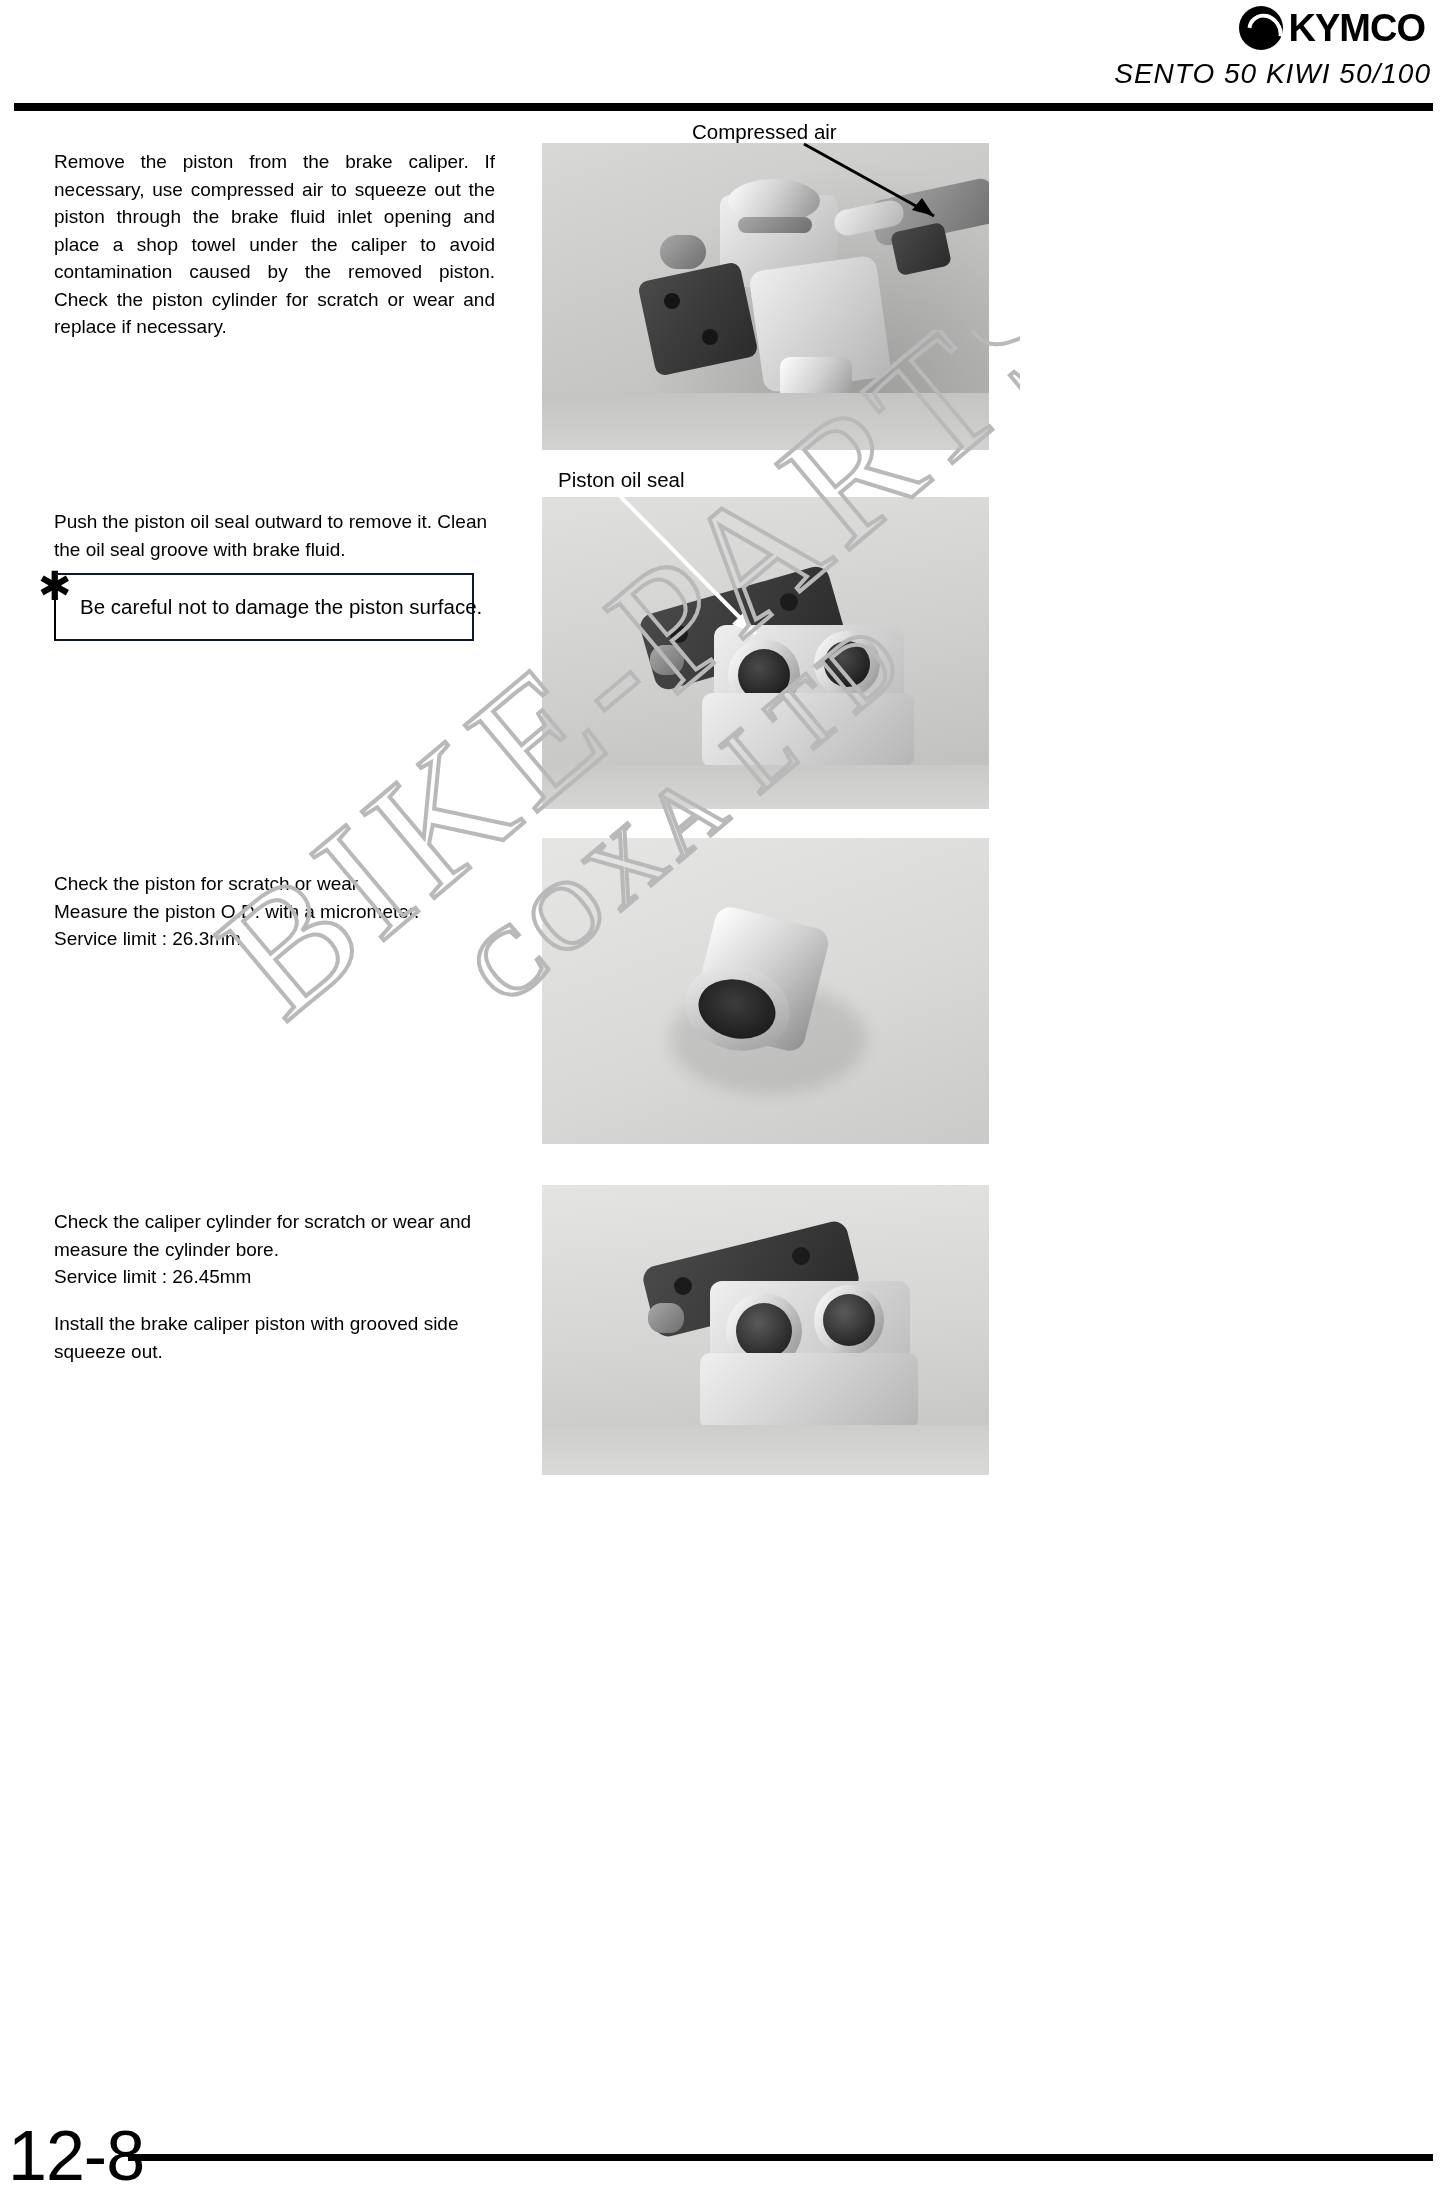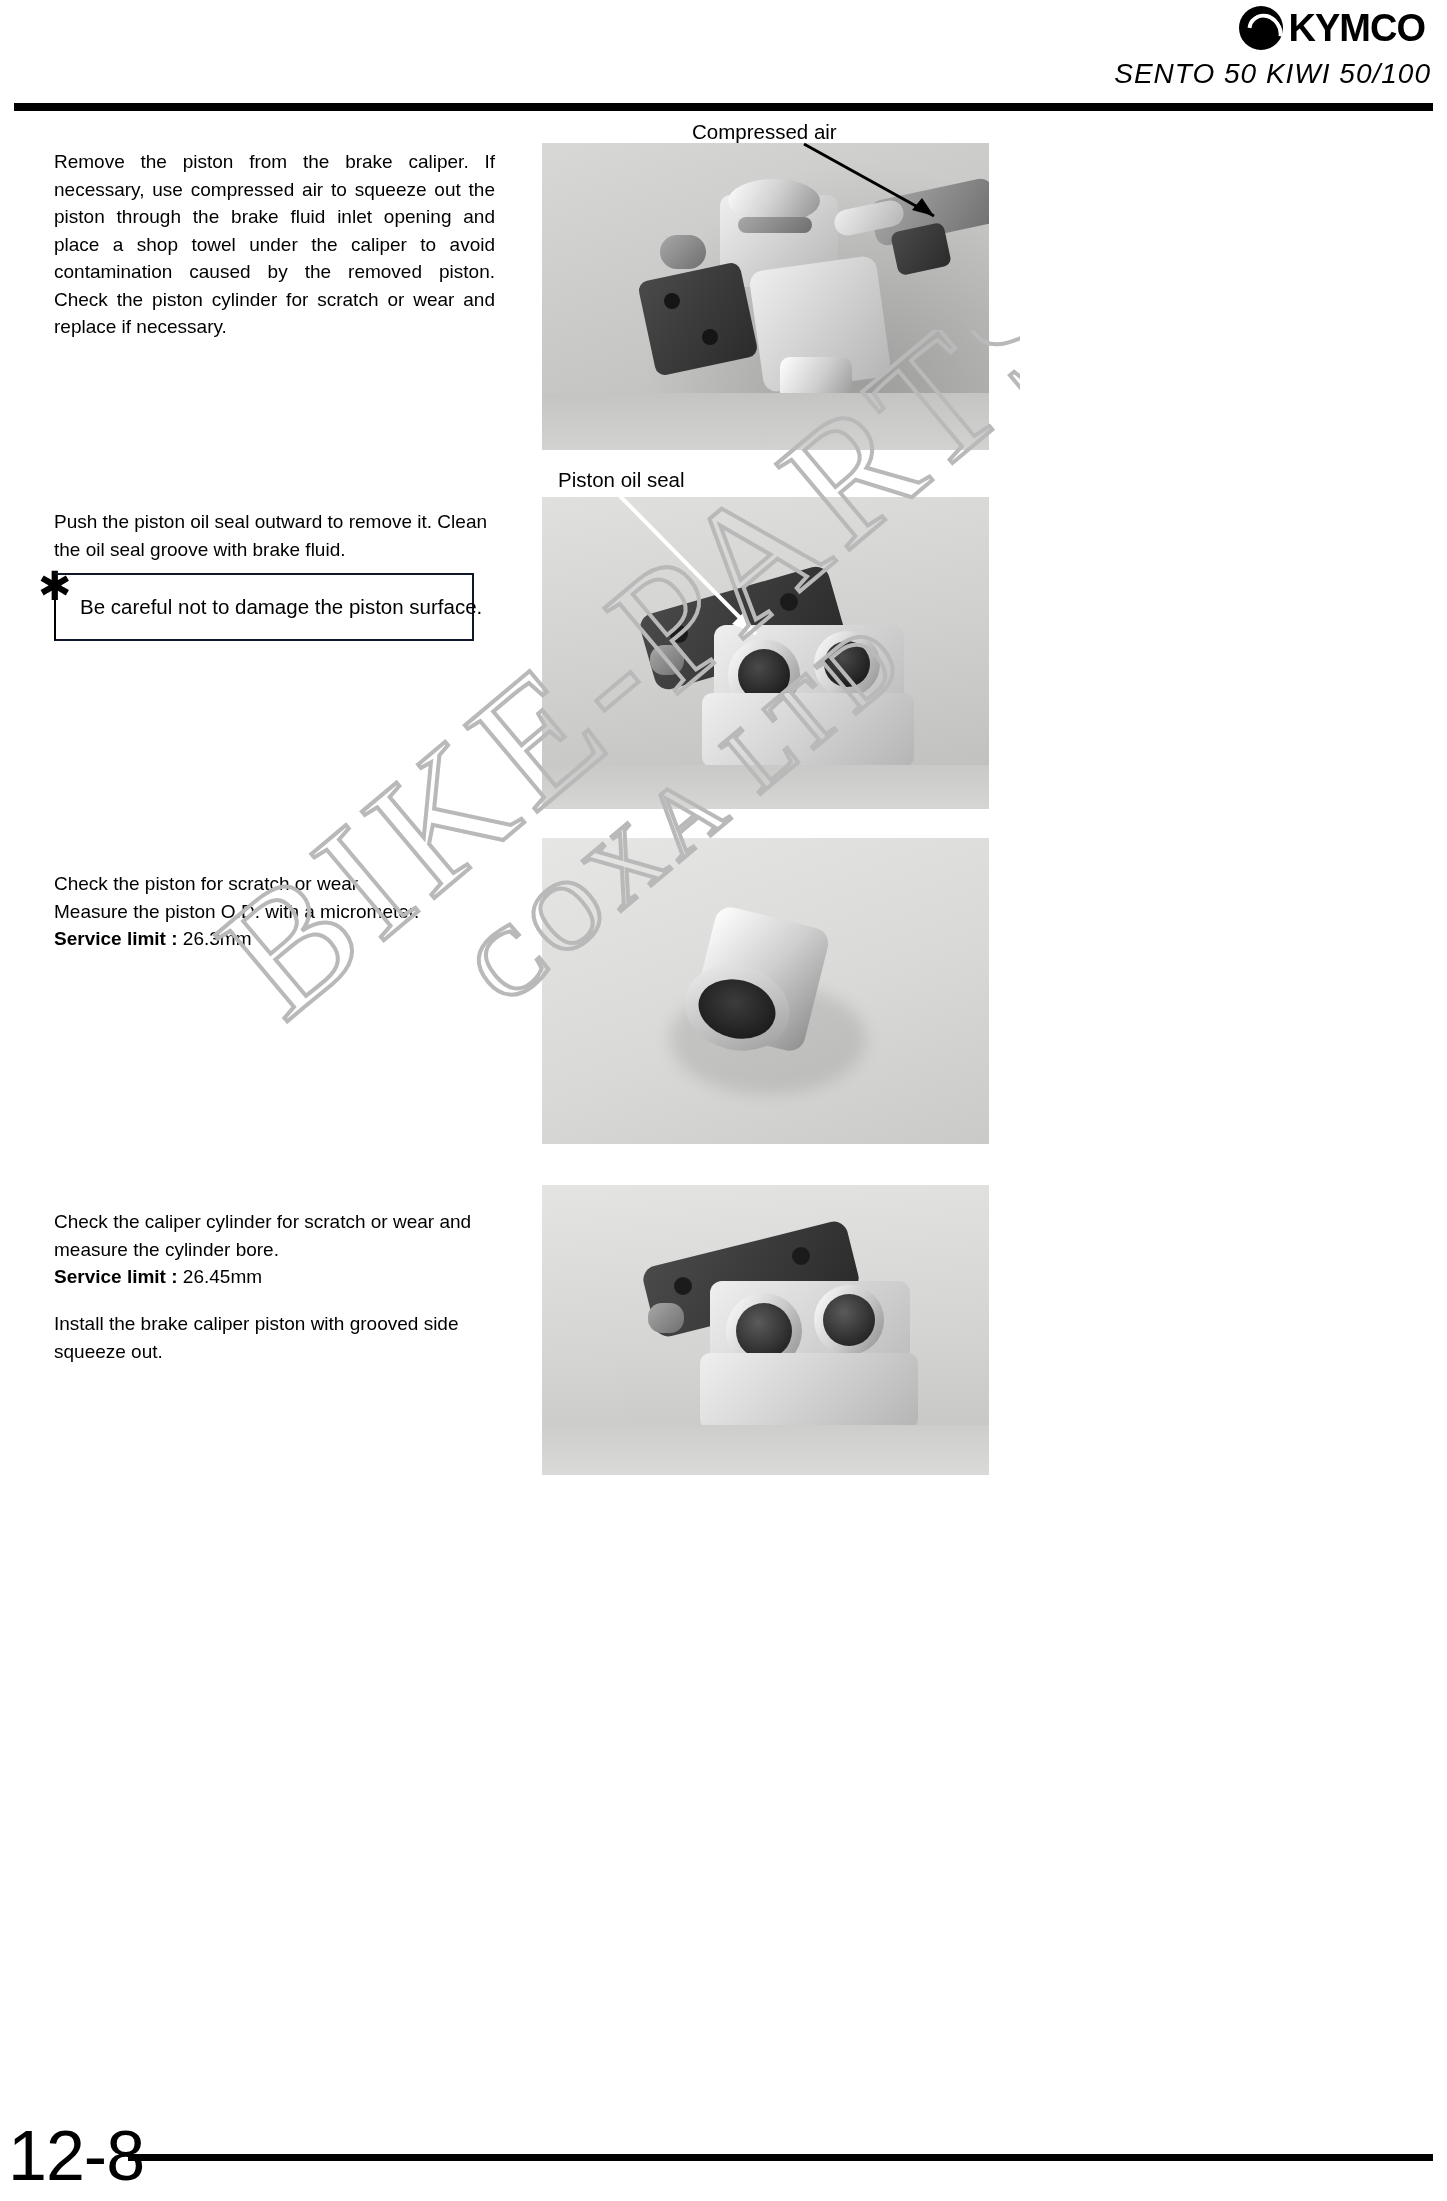--- a/index.html
+++ b/index.html
@@ -93,21 +93,21 @@
   .text-block {
     position: absolute;
     font-size: 19px;
     line-height: 27.5px;
     color: #000;
   }
   .justified {
     text-align: justify;
     text-align-last: left;
   }
-  .bold { font-weight: bold; text-align: right; }
+  .bold { font-weight: normal; text-align: right; }
 
   #block1 { left: 54px; top: 148px; width: 441px; }
   #block2 { left: 54px; top: 508px; width: 445px; }
   #block3 { left: 54px; top: 870px; width: 445px; }
   #block4 { left: 54px; top: 1208px; width: 450px; }
   #block5 { left: 54px; top: 1310px; width: 450px; }
 
   
   #caution {
     position: absolute;

